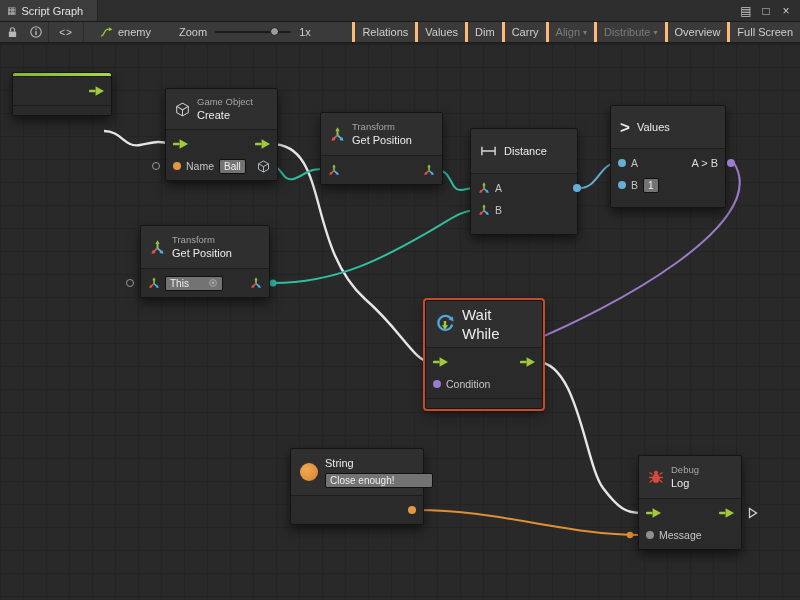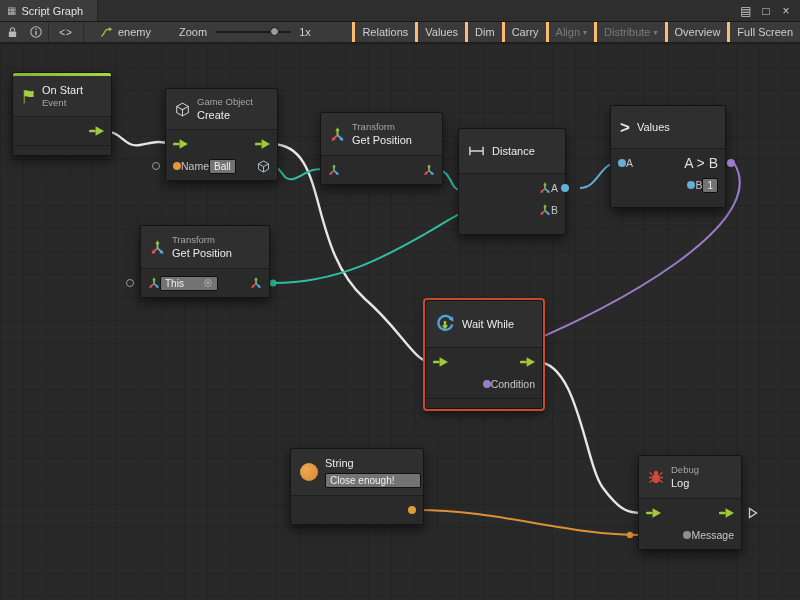--- a/index.html
+++ b/index.html
@@ -51,25 +51,25 @@
 
   
   .node { position:absolute; background:#2f2f2f; border:1px solid #141414; border-radius:2px;
     box-shadow:0 5px 12px rgba(0,0,0,.55); font-size:11px; color:#d8d8d8; }
   .node.selected { box-shadow:0 0 0 2px #c64a2b, 0 5px 12px rgba(0,0,0,.55); }
   .accent { height:3px; background:linear-gradient(90deg,#86b531,#a9d744); border-radius:2px 2px 0 0; }
   .hdr { display:flex; align-items:center; gap:7px; padding:0 9px; }
   .t1 { font-size:9.5px; color:#a6a6a6; line-height:1.25; }
   .t2 { font-size:11px; color:#ececec; line-height:1.3; }
   .body { border-top:1px solid #1d1d1d; background:#2a2a2a; padding:3px 0; border-radius:0 0 2px 2px; }
-  .row { position:relative; display:flex; align-items:center; height:22px; padding:0 7px;justify-content:flex-end; }
+  .row { position:relative; display:flex; align-items:center; gap:5px; height:22px; padding:0 7px; }
   .pad { height:10px; }
   .foot { height:10px; background:#2a2a2a; border-top:1px solid #1d1d1d; border-radius:0 0 2px 2px; }
   .lbl { color:#c6c6c6; font-size:10.5px; }
-  .out-lbl { color:#dcdcdc; font-size:14px;margin-left:24px; }
+  .out-lbl { color:#dcdcdc; font-size:11px;margin-left:24px; }
   .dot { width:8px; height:8px; border-radius:50%; flex:0 0 auto; }
   .field { background:#737373; border:1px solid #101010; border-radius:2px; color:#f0f0f0;
     font-size:10px; padding:0 4px; height:15px; display:flex; align-items:center; gap:3px; }
   .spacer { flex:1; }
   .flow { color:#9FCB3B; flex:0 0 auto; }
   .gt { font-size:17px; font-weight:bold; color:#e8e8e8; line-height:1; }
   .bigdot { width:18px; height:18px; border-radius:50%; flex:0 0 auto;
     background:radial-gradient(circle at 35% 35%, #f0a954, #d8842e); }
   .ext-circle { position:absolute; width:8px; height:8px; border:1px solid #989898; border-radius:50%; top:7px; }
   .ext-tri { position:absolute; top:5px; }
@@ -237,29 +237,20 @@
     <path d="M416,466 C500,466 565,491 641,491" stroke="#DE9036" stroke-width="2" fill="none"></path>
 
     <circle cx="271" cy="122" r="2.6" fill="#2FBFA3"></circle>
     <circle cx="273" cy="239" r="3.5" fill="#2FBFA3"></circle>
     <circle cx="437" cy="126" r="3" fill="#2FBFA3"></circle>
     <circle cx="630" cy="491" r="3.2" fill="#DE9036"></circle>
   </svg>
 
   <div class="node" style="left:12px;top:28px;width:100px">
     <div class="accent"></div>
-    <div class="hdr" style="height:40px">
-      <svg width="13" height="15">
-          <use href="#flag"></use>
-        </svg>
-      <div>
-        <div class="t2">On Start</div>
-        <div class="t1">Event</div>
-      </div>
-    </div>
     <div class="body">
       <div class="row">
         <span class="spacer"></span>
         <svg class="flow" width="15" height="10">
             <use href="#arrow"></use>
           </svg>
       </div>
     </div>
     <div class="foot"></div>
   </div>
@@ -313,21 +304,21 @@
             <use href="#axes"></use>
           </svg>
         <span class="spacer"></span>
         <svg width="12" height="12">
             <use href="#axes"></use>
           </svg>
       </div>
     </div>
   </div>
 
-  <div class="node" style="left:458px;top:84px;width:108px">
+  <div class="node" style="left:470px;top:84px;width:108px">
     <div class="hdr" style="height:44px">
       <svg width="17" height="12">
           <use href="#ruler"></use>
         </svg>
       <div class="t2">Distance</div>
     </div>
     <div class="body">
       <div class="row">
         <svg width="12" height="12">
             <use href="#axes"></use>
@@ -396,21 +387,21 @@
           </svg>
       </div>
     </div>
   </div>
 
   <div class="node selected" style="left:425px;top:256px;width:118px">
     <div class="hdr" style="height:46px">
       <svg width="20" height="20">
           <use href="#clock"></use>
         </svg>
-      <div class="t2" style="font-size:11px">Wait While</div>
+      <div class="t2" style="font-size:15px">Wait While</div>
     </div>
     <div class="body">
       <div class="row">
         <svg class="flow" width="15" height="10">
             <use href="#arrow"></use>
           </svg>
         <span class="spacer"></span>
         <svg class="flow" width="15" height="10">
             <use href="#arrow"></use>
           </svg>
@@ -421,21 +412,21 @@
       </div>
     </div>
     <div class="foot"></div>
   </div>
 
   <div class="node" style="left:290px;top:404px;width:134px">
     <div class="hdr" style="height:46px">
       <span class="bigdot"></span>
       <div style="flex:1">
         <div class="t2">String</div>
-        <span class="field" style="margin-top:2px;width:96px">Close enough!</span>
+        <span class="field" style="margin-top:2px;width:108px">Close enough!</span>
       </div>
     </div>
     <div class="body">
       <div class="row">
         <span class="spacer"></span>
         <span class="dot" style="background:#E0993F"></span>
       </div>
     </div>
   </div>
 

